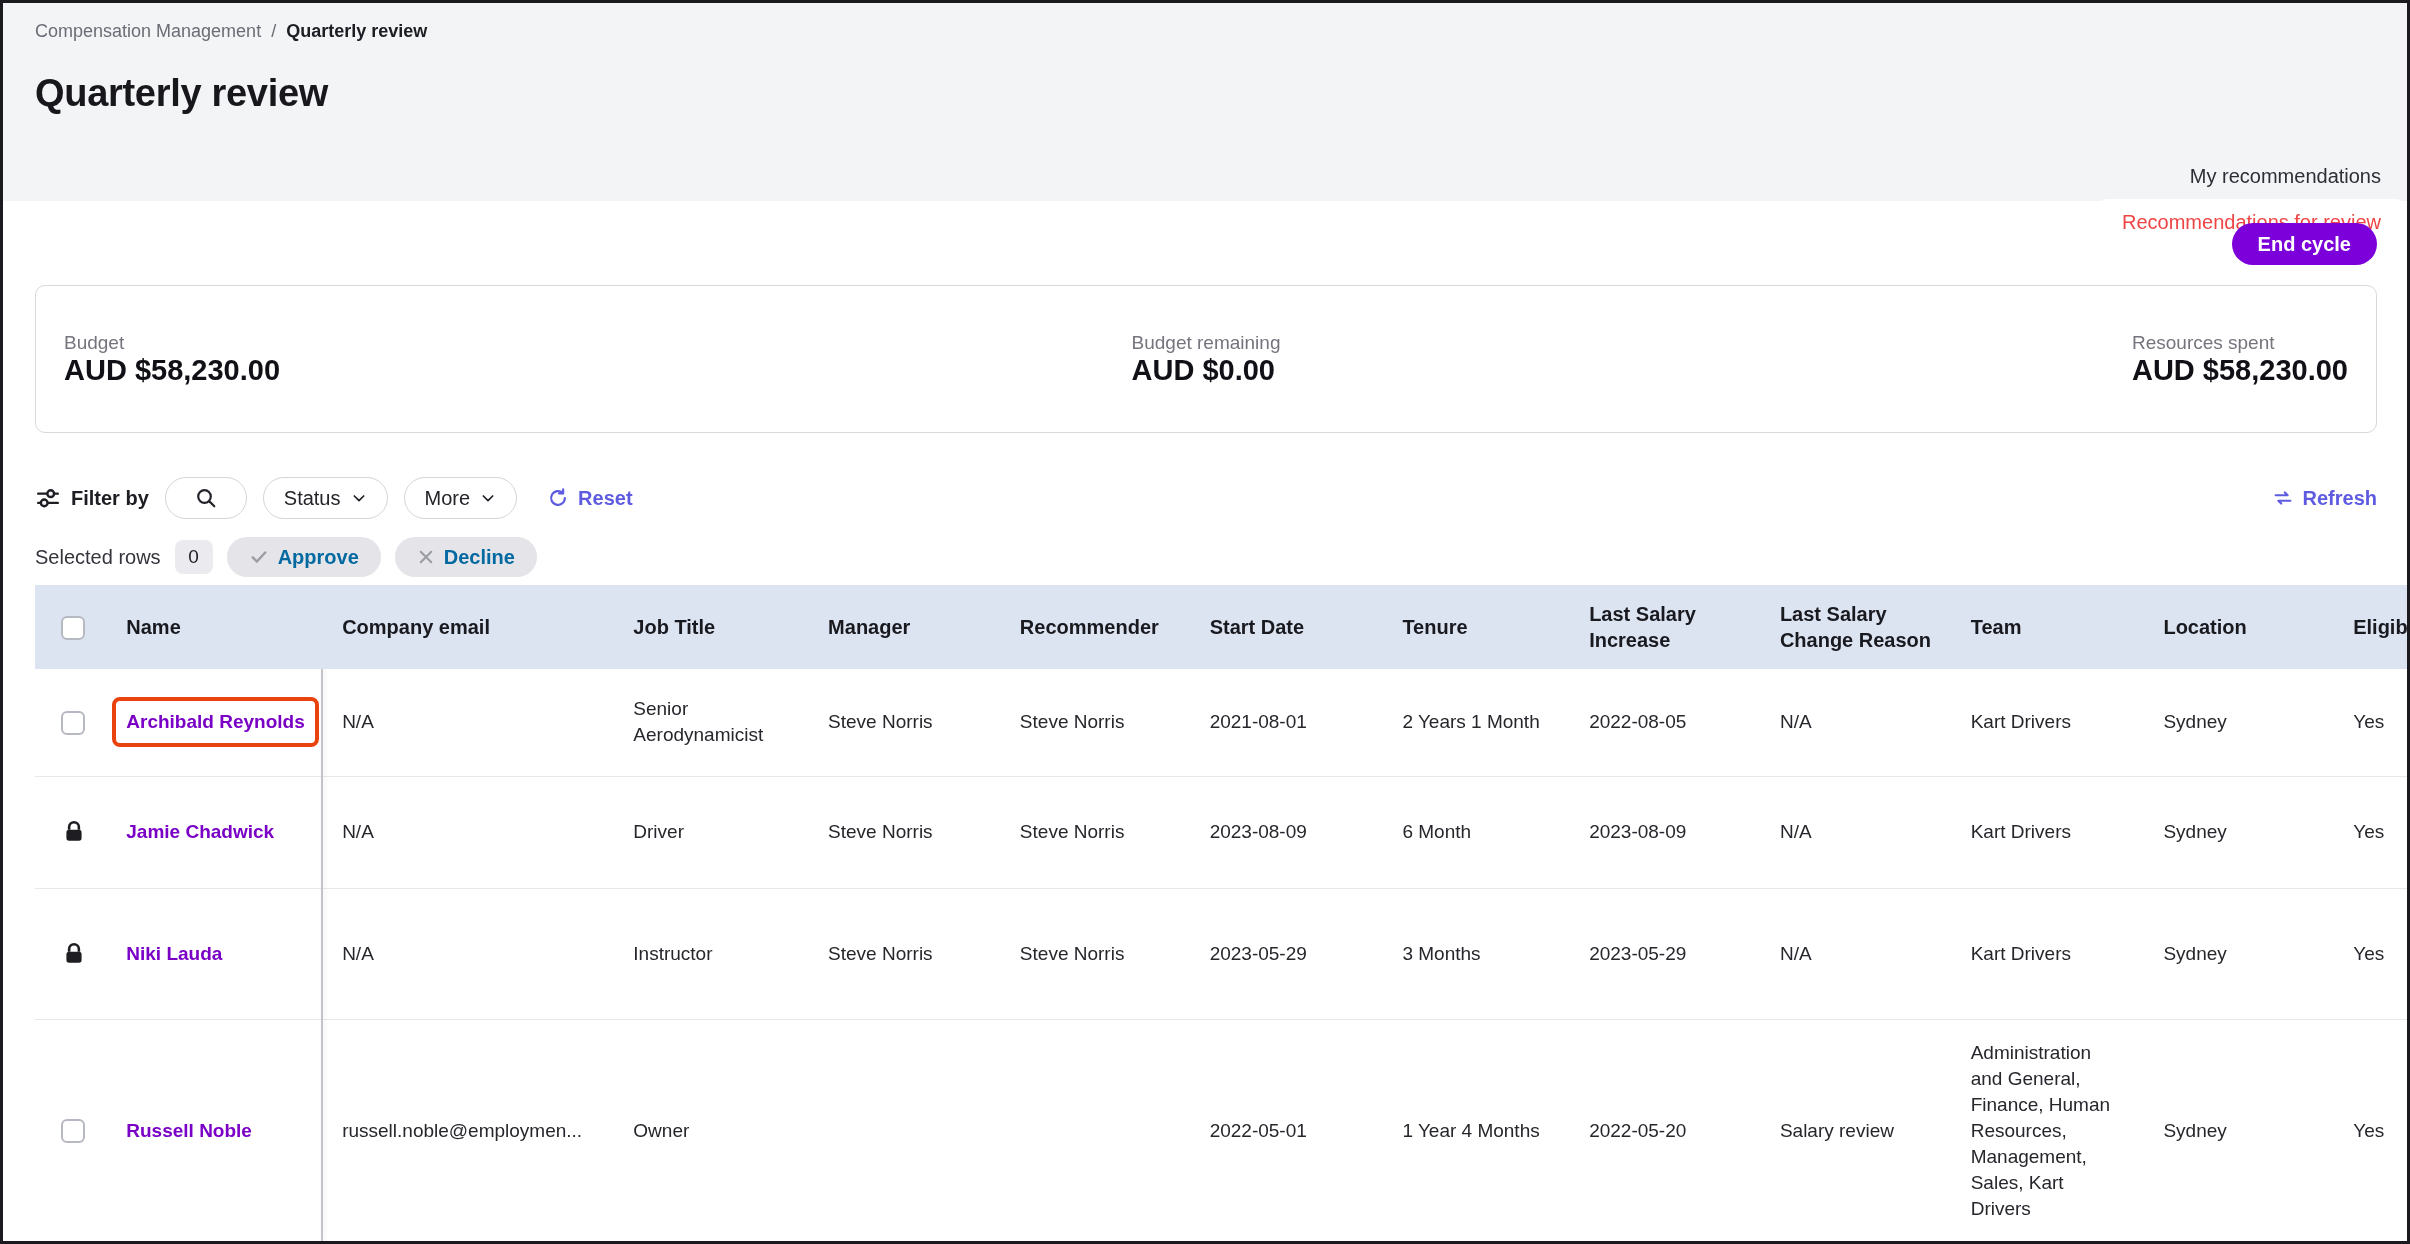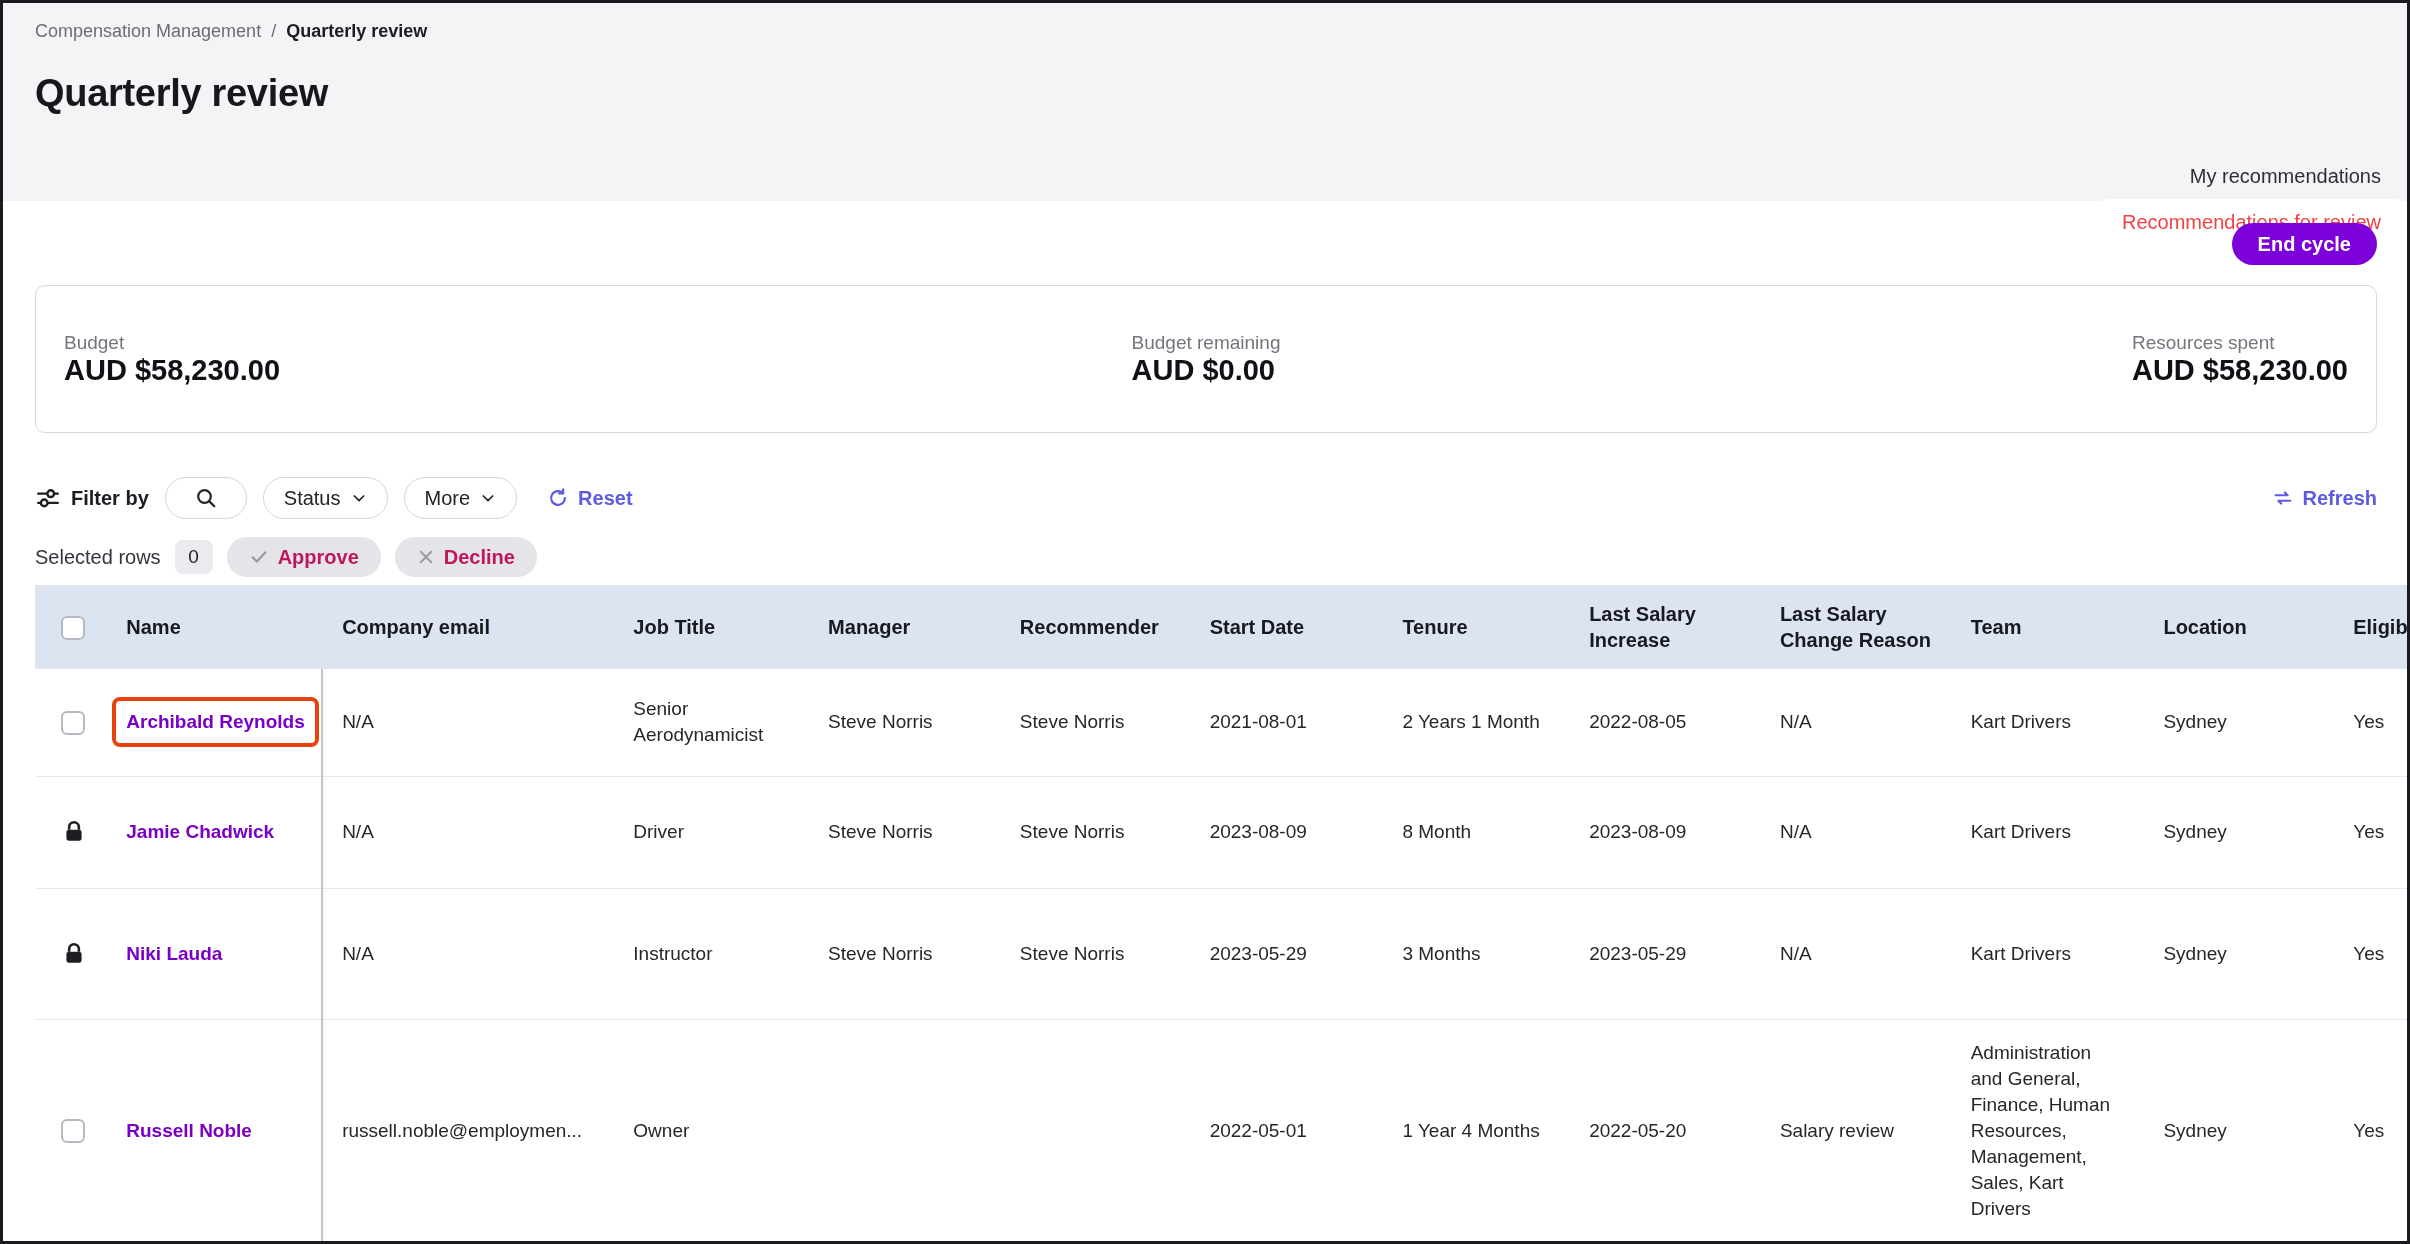--- a/index.html
+++ b/index.html
@@ -36,21 +36,21 @@
   .filter-label { display:flex; align-items:center; gap:10px; font-size:20px; font-weight:700; color:#1d1d23; }
   .pill-btn { display:flex; align-items:center; justify-content:center; gap:10px; height:42px; border:1.5px solid #d5d5db; border-radius:21px; background:#fff; font-family:inherit; font-size:20px; color:#232329; padding:0 20px; cursor:pointer; }
   .pill-btn.icon-only { width:82px; padding:0; }
   .link-btn { display:flex; align-items:center; gap:9px; background:none; border:none; font-family:inherit; font-size:20px; font-weight:600; color:#5e5be0; cursor:pointer; }
   .link-btn.reset { margin-left:14px; }
   .spacer { flex:1; }
 
   .selection-row { margin:18px 30px 0 32px; display:flex; align-items:center; gap:14px; height:40px; }
   .selection-label { font-size:20px; color:#34343c; }
   .count-badge { background:#ebebef; border-radius:8px; min-width:38px; height:34px; display:flex; align-items:center; justify-content:center; font-size:19px; color:#1d1d23; padding:0 10px; }
-  .disabled-btn { display:flex; align-items:center; gap:9px; height:40px; padding:0 22px; border:none; border-radius:20px; background:#e4e4e9; color:#be185d; font-family:inherit; font-size:20px; font-weight:600; cursor:default; }
+  .disabled-btn { display:flex; align-items:center; gap:9px; height:40px; padding:0 22px; border:none; border-radius:20px; background:#e4e4e9; color:#0369a1; font-family:inherit; font-size:20px; font-weight:600; cursor:default; }
 
   
   .table-wrap { position:relative; margin:8px 0 0 32px; width:2372px; height:666px; overflow:hidden; }
   table { border-collapse:collapse; table-layout:fixed; width:2469px; }
   thead th { background:#dde4f1; height:84px; text-align:left; vertical-align:middle; font-size:20px; font-weight:700; color:#191920; padding:0 16px 0 20px; line-height:26px; }
   tbody td { vertical-align:middle; padding:14px 16px 14px 20px; font-size:19px; line-height:26px; color:#26262c; border-bottom:1px solid #e8e8ec; background:#fff; }
   tr.r1 td { height:107px; }
   tr.r2 td { height:112px; }
   tr.r3 td { height:131px; }
   tr.r4 td { height:223px; }
@@ -251,21 +251,21 @@
                     <rect x="5" y="10" width="14" height="10" rx="2.4" fill="#1d1d22"></rect>
                   </svg>
               </span>
             </td>
             <td><a class="name-link">Jamie Chadwick</a></td>
             <td>N/A</td>
             <td>Driver</td>
             <td>Steve Norris</td>
             <td>Steve Norris</td>
             <td>2023-08-09</td>
-            <td>8 Month</td>
+            <td>6 Month</td>
             <td>2023-08-09</td>
             <td>N/A</td>
             <td>Kart Drivers</td>
             <td>Sydney</td>
             <td>Yes</td>
           </tr>
           <tr class="r3">
             <td class="select-cell">
               <span class="lock">
                 <svg width="26" height="26" viewBox="0 0 24 24">

